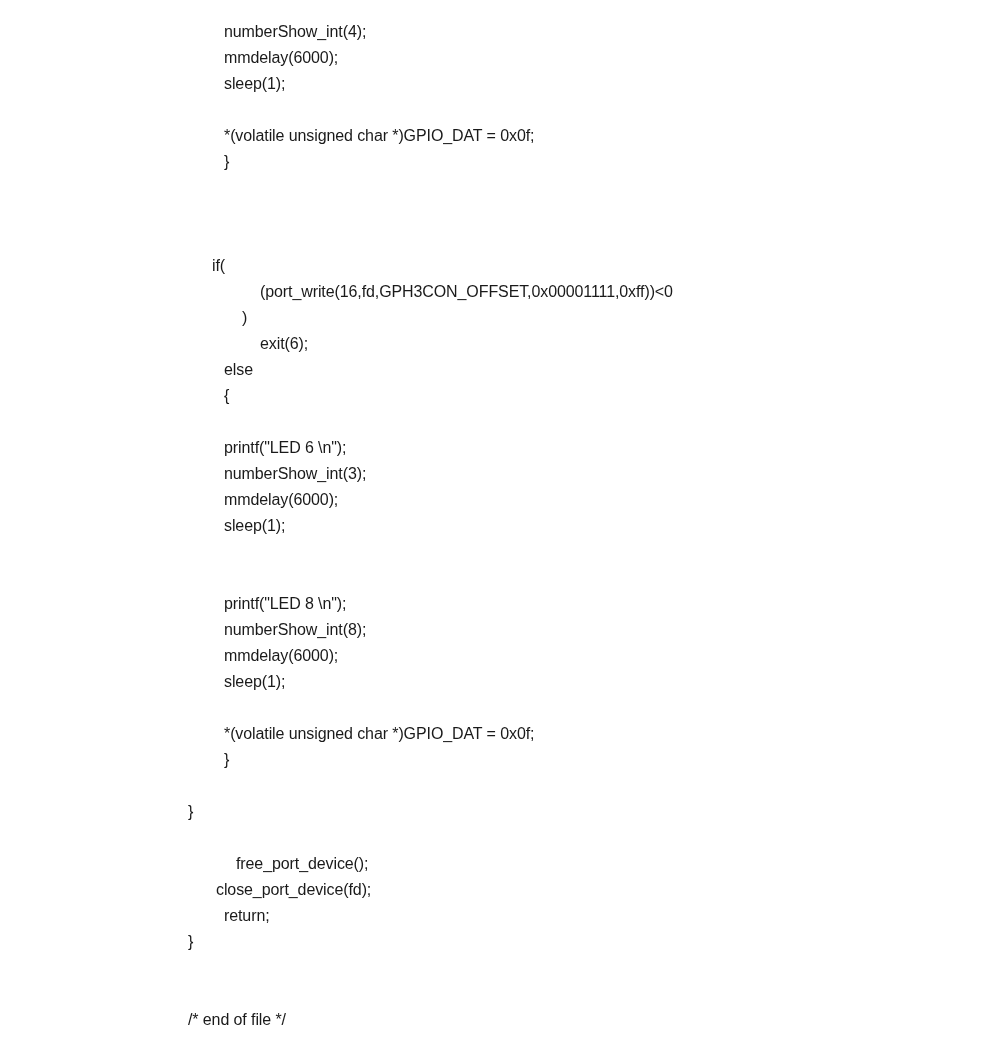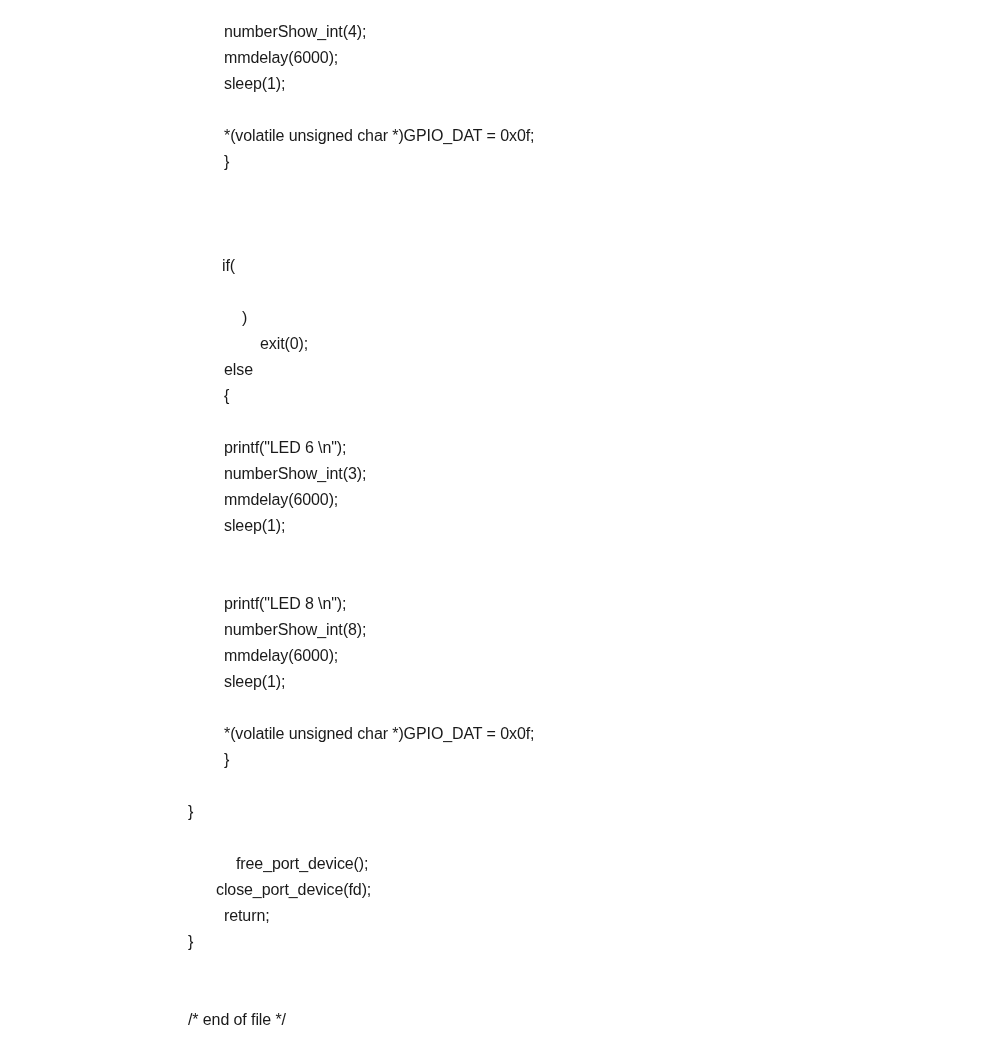--- a/index.html
+++ b/index.html
@@ -18,23 +18,24 @@
 </head>
 <body>
 
 <div class="page">
   <div class="line" style="left:184px;top:22px">numberShow_int(4);</div>
   <div class="line" style="left:184px;top:48px">mmdelay(6000);</div>
   <div class="line" style="left:184px;top:74px">sleep(1);</div>
   <div class="line" style="left:184px;top:126px">*(volatile unsigned char *)GPIO_DAT = 0x0f;</div>
   <div class="line" style="left:184px;top:152px">}</div>
 
-  <div class="line" style="left:182px;top:256px">if(</div>
+  <div class="line" style="left:172px;top:256px">if(</div>
+  <div class="line" style="left:220px;top:282px">(port_write(16,fd,GPH3CON_OFFSET,0x00001111,0xff))&lt;0</div>
   <div class="line" style="left:202px;top:308px">)</div>
-  <div class="line" style="left:220px;top:334px">exit(0);</div>
+  <div class="line" style="left:220px;top:334px">exit(6);</div>
   <div class="line" style="left:184px;top:360px">else</div>
   <div class="line" style="left:184px;top:386px">{</div>
   <div class="line" style="left:184px;top:438px">printf("LED 6 \n");</div>
   <div class="line" style="left:184px;top:464px">numberShow_int(3);</div>
   <div class="line" style="left:184px;top:490px">mmdelay(6000);</div>
   <div class="line" style="left:184px;top:516px">sleep(1);</div>
 
   <div class="line" style="left:184px;top:594px">printf("LED 8 \n");</div>
   <div class="line" style="left:184px;top:620px">numberShow_int(8);</div>
   <div class="line" style="left:184px;top:646px">mmdelay(6000);</div>

